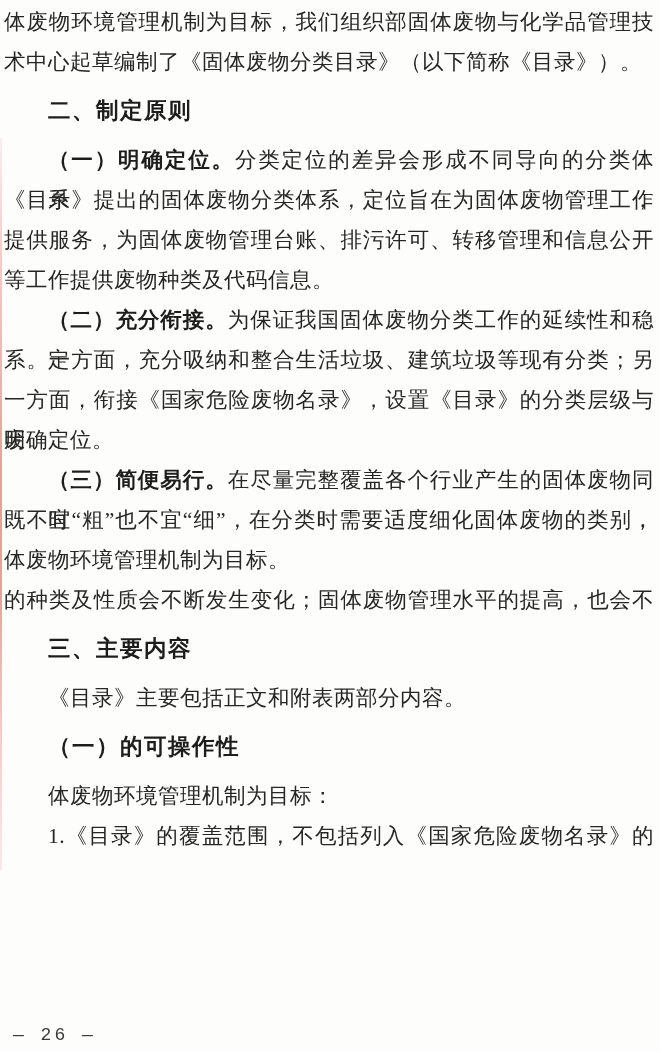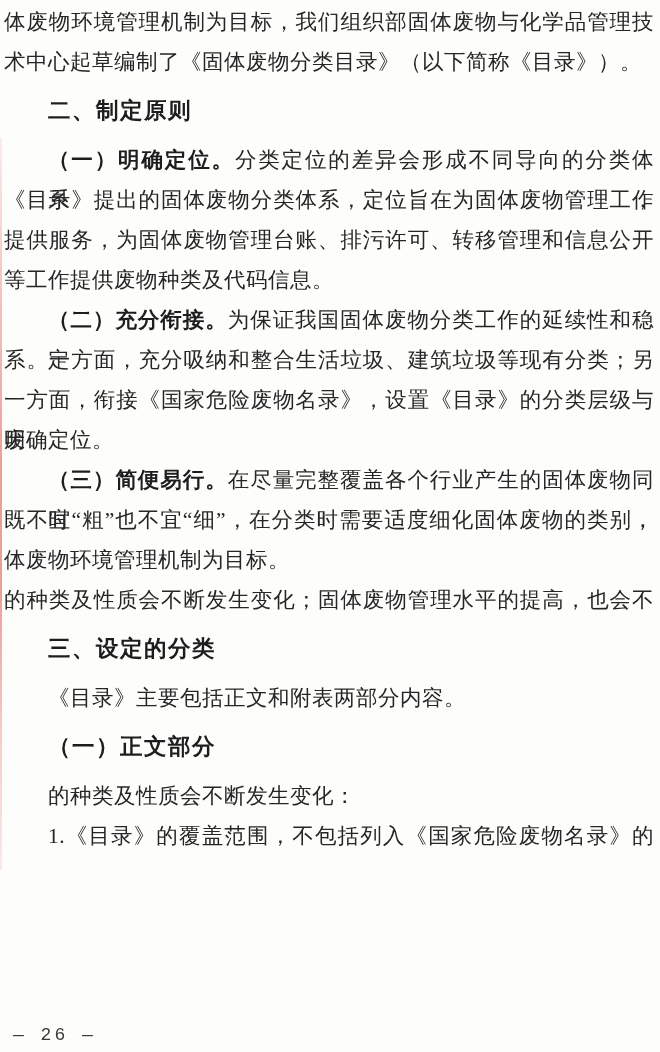--- a/index.html
+++ b/index.html
@@ -90,20 +90,20 @@
     <div class="line just"><span class="seg">提供服务，为固体废物管理台账、排污许可、转移管理和信息公开</span></div>
     <div class="line"><span class="seg">等工作提供废物种类及代码信息。</span></div>
     <div class="line just ind"><span class="seg bold">（二）充分衔接。</span><span class="seg">为保证我国固体废物分类工作的延续性和稳定</span></div>
     <div class="line just"><span class="seg">系。一方面，充分吸纳和整合生活垃圾、建筑垃圾等现有分类；另</span></div>
     <div class="line just"><span class="seg">一方面，衔接《国家危险废物名录》，设置《目录》的分类层级与废</span></div>
     <div class="line"><span class="seg">明确定位。</span></div>
     <div class="line just ind"><span class="seg bold">（三）简便易行。</span><span class="seg">在尽量完整覆盖各个行业产生的固体废物同时，</span></div>
     <div class="line just"><span class="seg">既不宜“粗”也不宜“细”，在分类时需要适度细化固体废物的类别，</span></div>
     <div class="line"><span class="seg">体废物环境管理机制为目标。</span></div>
     <div class="line just"><span class="seg">的种类及性质会不断发生变化；固体废物管理水平的提高，也会不</span></div>
-    <div class="line heading ind"><span class="seg bold">三、设定的分类</span></div>
+    <div class="line heading ind"><span class="seg bold">三、主要内容</span></div>
     <div class="line ind"><span class="seg">《目录》主要包括正文和附表两部分内容。</span></div>
-    <div class="line heading ind"><span class="seg bold">（一）正文部分</span></div>
-    <div class="line ind"><span class="seg">的种类及性质会不断发生变化：</span></div>
+    <div class="line heading ind"><span class="seg bold">（一）的可操作性</span></div>
+    <div class="line ind"><span class="seg">体废物环境管理机制为目标：</span></div>
     <div class="line just ind"><span class="seg">1.《目录》的覆盖范围，不包括列入《国家危险废物名录》的</span></div>
   </div>
 
 <div class="page-number">— 26 —</div>
 
 </body></html>

